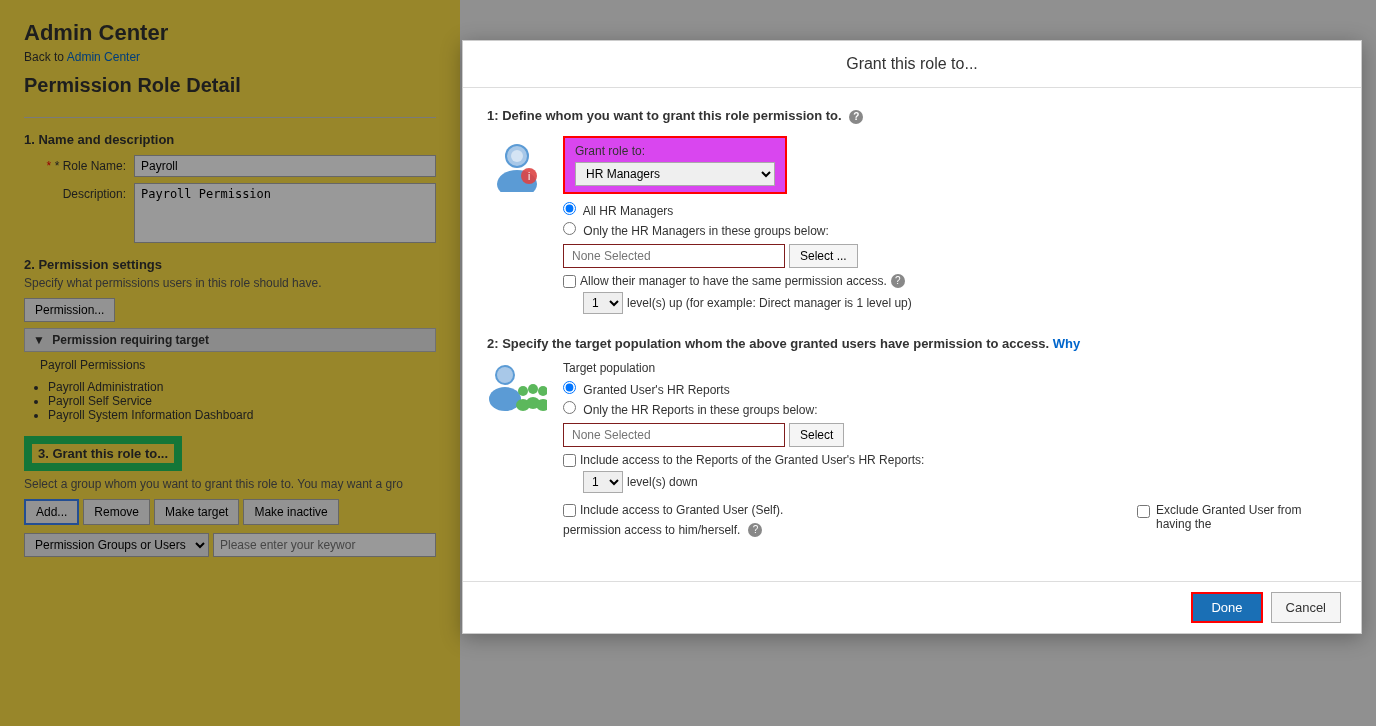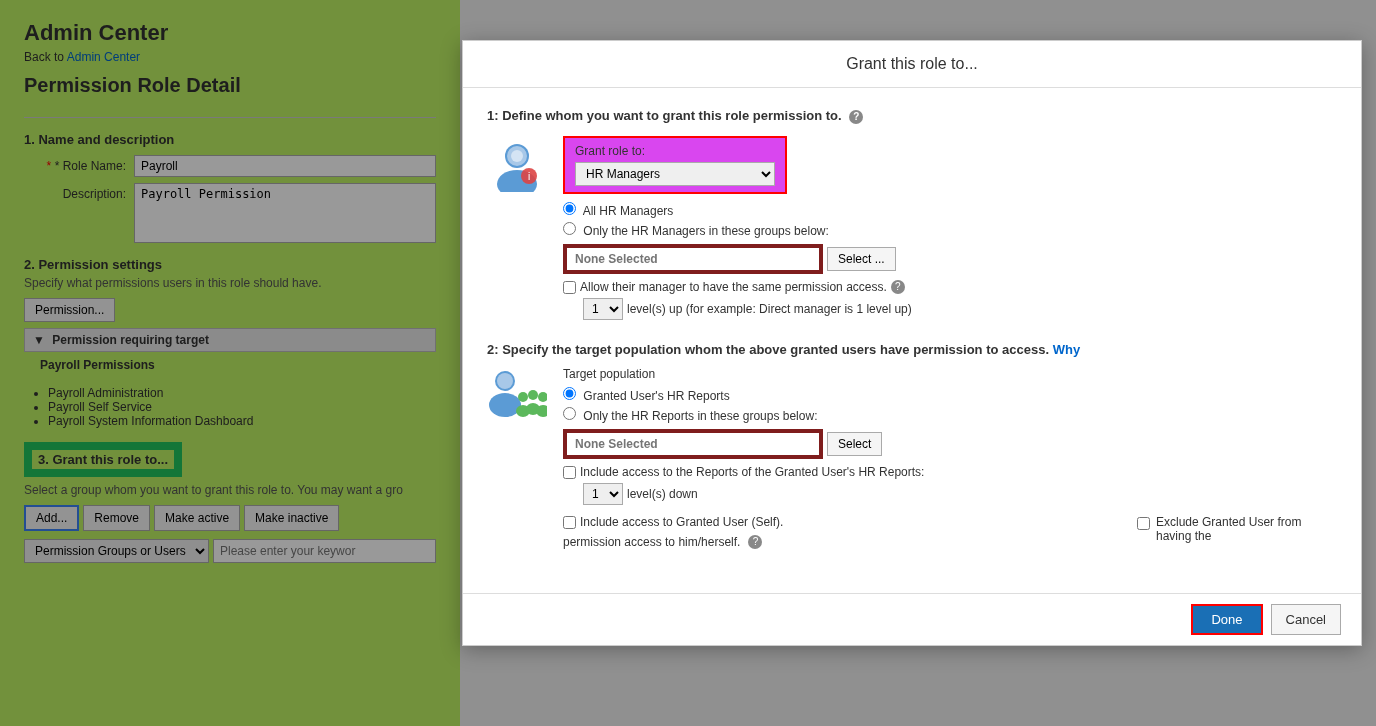--- a/index.html
+++ b/index.html
@@ -4,21 +4,21 @@
   <style>
     * { box-sizing: border-box; margin: 0; padding: 0; }
     body { font-family: Arial, sans-serif; font-size: 13px; background: #f0f0f0; color: #333; width: 1376px; height: 726px; overflow: hidden; position: relative; }
 
     
     .left-panel {
       position: absolute;
       top: 0; left: 0;
       width: 460px;
       height: 726px;
-      background: #bef264;
+      background: #fde047;
       padding: 20px 24px;
       overflow: hidden;
     }
     .app-title {
       font-size: 22px;
       font-weight: bold;
       color: #333;
       margin-bottom: 4px;
     }
     .back-link {
@@ -93,22 +93,22 @@
       padding: 4px 8px;
       font-size: 12px;
       margin-bottom: 6px;
     }
     .perm-requiring span { font-weight: bold; }
     .payroll-perms {
       font-size: 12px;
       margin-bottom: 4px;
     }
     .payroll-perms .perm-group-title {
-      font-weight: bold;
-      margin-bottom: 14px;
+      font-weight: normal;
+      margin-bottom: 8px;
       padding-left: 16px;
     }
     .payroll-perms ul {
       list-style: disc;
       padding-left: 24px;
     }
 
     
     .section3 { margin-top: 14px; }
     .section3-heading {
@@ -266,26 +266,25 @@
       margin-right: 4px;
     }
 
     .none-selected-row {
       display: flex;
       align-items: center;
       margin: 6px 0;
       gap: 4px;
     }
     .none-selected-input {
-      border: 4px solid #7f1d1d;
+      border: 1px solid #7f1d1d;
       padding: 4px 8px;
       font-size: 12px;
-      width: 260px;
+      width: 222px;
       color: #aaa;
-      font-weight: bold;
     }
     .select-btn {
       border: 1px solid #aaa;
       background: #f5f5f5;
       padding: 4px 10px;
       font-size: 12px;
       cursor: pointer;
     }
 
     .checkbox-row {
@@ -427,21 +426,21 @@
       </ul>
     </div>
   </div>
 
   <div class="section3">
     <div class="section3-heading">3. Grant this role to...</div>
     <div class="section3-desc">Select a group whom you want to grant this role to. You may want a gro</div>
     <div class="action-buttons">
       <button class="action-btn add-btn">Add...</button>
       <button class="action-btn">Remove</button>
-      <button class="action-btn">Make active</button>
+      <button class="action-btn">Make target</button>
       <button class="action-btn">Make inactive</button>
     </div>
     <div class="filter-row">
       <select class="filter-select">
         <option>Permission Groups or Users</option>
       </select>
       <input class="filter-input" type="text" placeholder="Please enter your keywor" style="">
     </div>
   </div>
 </div>

